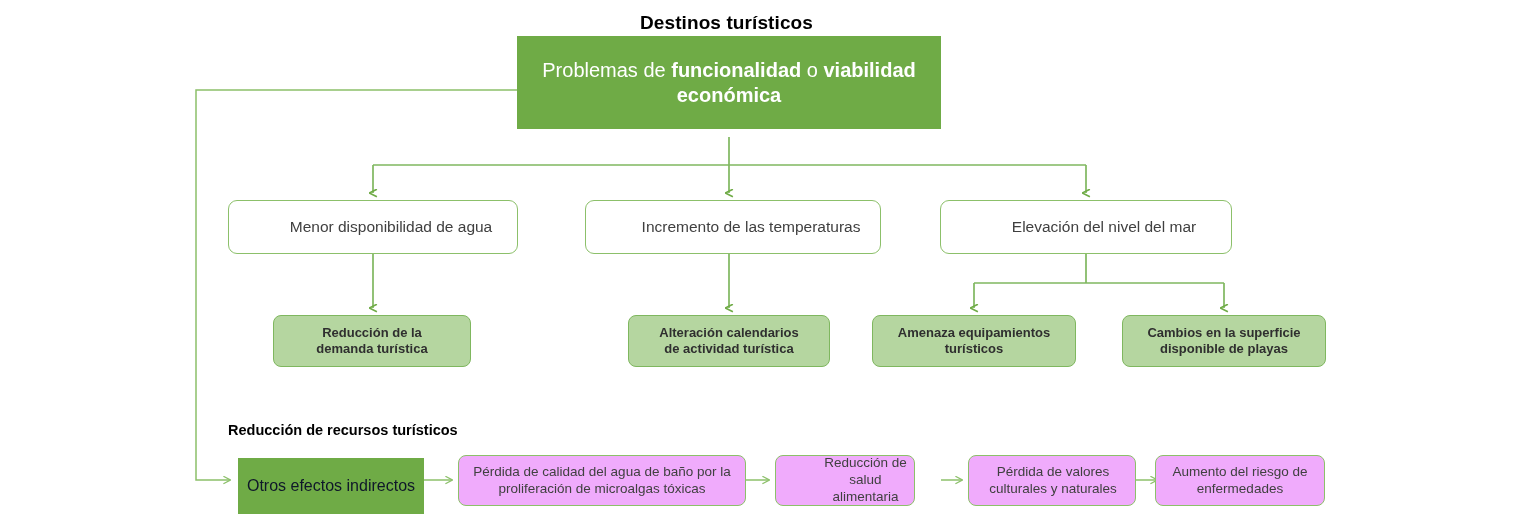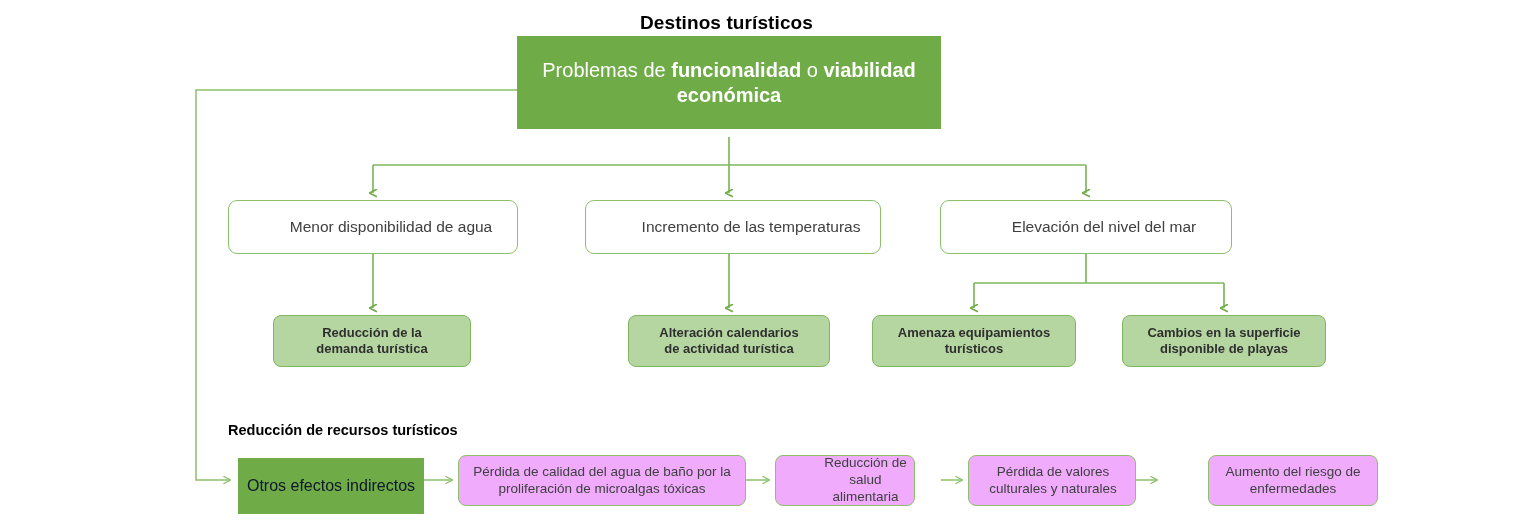--- a/index.html
+++ b/index.html
@@ -119,21 +119,21 @@
     border-radius: 8px;
     color: #404040;
     font-size: 13.5px;
     top: 455px;
     height: 51px;
     padding: 0 6px;
   }
   #node-microalgas { left: 458px;  width: 288px; }
   #node-salud      { left: 775px;  width: 140px; padding-left: 47px; }
   #node-valores    { left: 968px;  width: 168px; padding-left: 8px; }
-  #node-riesgo     { left: 1208px; width: 170px; }
+  #node-riesgo     { left: 1155px; width: 170px; }
 </style>
 </head>
 <body>
 
 <div id="diagram">
 
   <svg id="connectors" viewBox="0 0 1517 525" width="1517" height="525" aria-hidden="true">
     <defs>
       <marker id="arrowBig" markerWidth="9" markerHeight="9" refX="4.2" refY="4.5" orient="auto" markerUnits="userSpaceOnUse">
         <path d="M0.4,0.6 L4.2,8.2 L8.0,0.6" fill="none" stroke="#6FAB46" stroke-width="1.6"></path>

